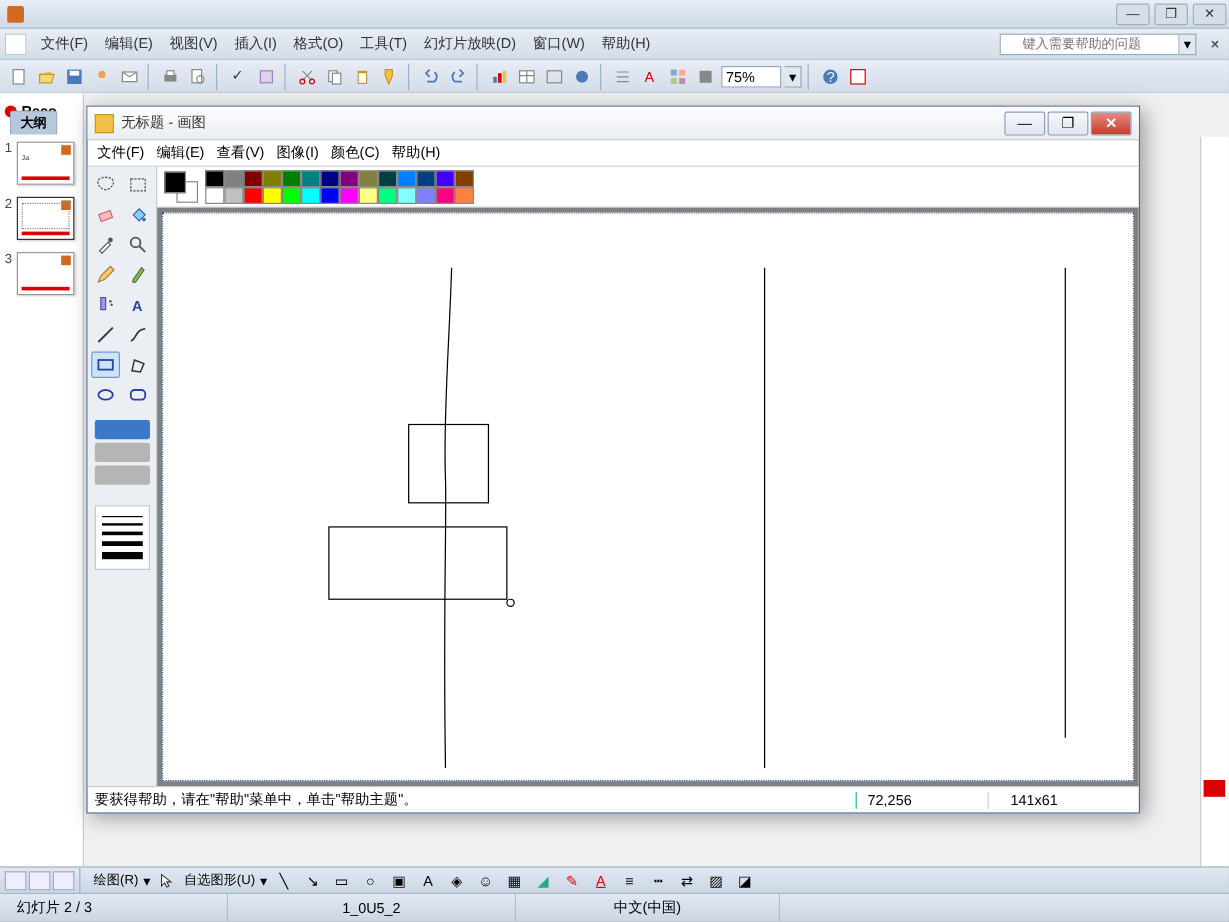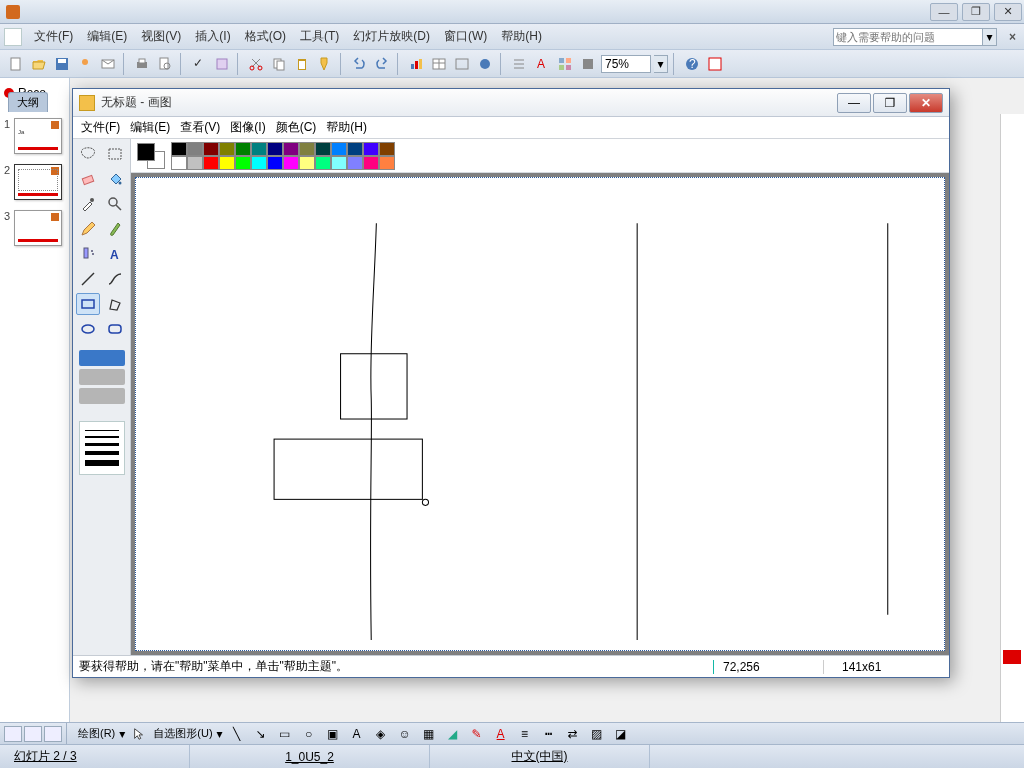--- a/index.html
+++ b/index.html
@@ -10,53 +10,53 @@
 .ppt-titlebar { height: 24px; background: linear-gradient(#e8eef5,#cdd9e7); display: flex; align-items: center; padding-left: 6px; border-bottom: 1px solid #a0b0c5; }
 .ppt-titlebar .picon { width: 14px; height: 14px; background: #d2691e; border-radius: 2px; margin-right: 4px; }
 .ppt-titlebar .title { color: #5a5a5a; font-size: 12px; }
 .ppt-titlebar .title .doc { color: #888; }
 .ppt-win-ctrls { margin-left: auto; display:flex; }
 .ppt-win-ctrls div { width: 28px; height: 18px; margin: 2px; background: #d8dee7; border:1px solid #9fb0c4; border-radius:2px; display:flex;align-items:center;justify-content:center; color:#333; font-size:11px; cursor:pointer;}
 .ppt-menubar { height: 26px; background: linear-gradient(#e8edf5,#d3dde9); display:flex; align-items:center; padding: 0 4px; border-bottom:1px solid #b9c8db; gap:2px;}
 .ppt-menubar .micon { width:18px;height:18px;background:#fff;border:1px solid #bcc; margin-right:4px;}
 .ppt-menubar .mitem { padding: 3px 6px; color:#333; cursor:pointer; }
 .ppt-menubar .help-search { margin-left:auto; display:flex;align-items:center;}
-.ppt-menubar .help-search input { width:150px;height:18px;border:1px solid #9ab; font-size:11px; padding:0 2px; color:#888;}
+.ppt-menubar .help-search input { width:150px;height:18px;border:1px solid #9ab; font-size:11px; padding:0 18px; color:#888;}
 .ppt-menubar .help-search .dd { width:14px;height:18px;background:#e0e8f0;border:1px solid #9ab;border-left:none; display:flex;align-items:center;justify-content:center;}
 .ppt-menubar .xbtn { margin-left:6px;font-weight:bold;color:#555;cursor:pointer;padding:0 4px;}
 .ppt-toolbar { height: 28px; background: linear-gradient(#e8edf5,#d3dde9); display:flex; align-items:center; padding: 0 6px; border-bottom:1px solid #b9c8db; gap:3px;}
 .tbtn { width:20px;height:20px; display:flex;align-items:center;justify-content:center; border-radius:2px; cursor:pointer;}
 .tbtn svg { width:16px;height:16px; }
 .tsep { width:4px;height:22px; border-left:1px solid #a0b0c5; margin:0 2px;}
 .zoom-box { width:50px;height:18px;background:white;border:1px solid #9ab;display:flex;align-items:center;padding:0 3px;font-size:12px;}
 .zoom-dd { width:14px;height:18px;background:#e0e8f0;border:1px solid #9ab;border-left:none;display:flex;align-items:center;justify-content:center;}
 
 .ppt-body { position:absolute; top:78px; left:0; right:0; bottom:46px; background:#fff; display:flex; }
 .ppt-body::before { content:""; position:absolute; top:0;left:0;right:0;height:36px; background:linear-gradient(#f5f8fc,#e5ecf5); border-bottom:1px solid #c0cddc;}
 .outline-panel { width:70px; background:#fff; border-right:1px solid #c0cddc; position:relative; padding-top:36px;}
-.outline-tabs { position:absolute;top:2px;left:0;right:0;height:32px;display:flex;align-items:flex-end;padding-left:18px;}
+.outline-tabs { position:absolute;top:2px;left:0;right:0;height:32px;display:flex;align-items:flex-end;padding-left:18px;font-weight:bold;}
 .outline-tabs .rec { position:absolute; top:6px; left:4px; display:flex;align-items:center;gap:4px; font-size:11px;}
 .outline-tabs .rec .dot { width:10px;height:10px;border-radius:50%;background:#d00; }
 .outline-tabs .tab { position:absolute;bottom:0;left:8px; background:#b8c8dc;border:1px solid #8fa3bb;border-bottom:none;border-radius:3px 3px 0 0; padding:2px 8px;font-size:11px;}
 .slide-thumbs { padding:4px 4px; }
 .thumb-item { display:flex; gap:2px; margin-bottom:10px;}
 .thumb-num { font-size:11px; color:#444; width:8px;}
 .thumb { width:48px;height:36px;background:#fff;border:1px solid #999; position:relative; box-shadow:1px 1px 2px rgba(0,0,0,.2);}
 .thumb .tbar { position:absolute;bottom:3px;left:3px;right:3px;height:3px;background:#d00;}
 .thumb .ticon { position:absolute;top:2px;right:2px;width:8px;height:8px;background:#d2691e;}
 .thumb .ttext { position:absolute;top:10px;left:3px;font-size:6px;color:#333;}
 
 .ppt-main { flex:1; background:#f0f0f0; position:relative; padding-top:36px;}
 .ppt-right-strip { position:absolute; right:0; top:36px; bottom:0; width:24px; background:#fff; border-left:1px solid #ccc;}
 .ppt-right-strip .redblock { position:absolute; bottom:58px; left:2px; width:18px; height:14px; background:#d00;}
 
 
 .ppt-viewbar { position:absolute; left:0; right:0; bottom:24px; height:22px; background:linear-gradient(#e1e8f2,#cbd6e5); border-top:1px solid #a6b6cb; display:flex;align-items:center;padding:0 4px;gap:2px;}
 .ppt-viewbar .vbtn { width:18px;height:16px;border:1px solid #9ab;background:#eef; cursor:pointer;}
-.ppt-status { position:absolute; left:0;right:0;bottom:0;height:24px;background:linear-gradient(#e1e8f2,#cbd6e5);border-top:1px solid #a6b6cb; display:flex;align-items:center; font-size:11px;text-decoration:underline;}
+.ppt-status { position:absolute; left:0;right:0;bottom:0;height:24px;background:linear-gradient(#e1e8f2,#cbd6e5);border-top:1px solid #a6b6cb; display:flex;align-items:center; font-size:11px;}
 .ppt-status .cell { padding:0 14px; border-right:1px solid #b0c0d4; height:100%; display:flex;align-items:center;}
 .ppt-status .cell.s1 { width:190px; }
 .ppt-status .cell.s2 { width:240px; justify-content:center;}
 .ppt-status .cell.s3 { width:220px; justify-content:center;}
 
 .draw-row { display:flex;align-items:center;gap:4px;padding-left:4px;justify-content:center;}
 .draw-row .dlbl { font-size:11px; }
 .draw-row .dbtn { width:20px;height:18px;cursor:pointer;display:flex;align-items:center;justify-content:center;}
 
 

